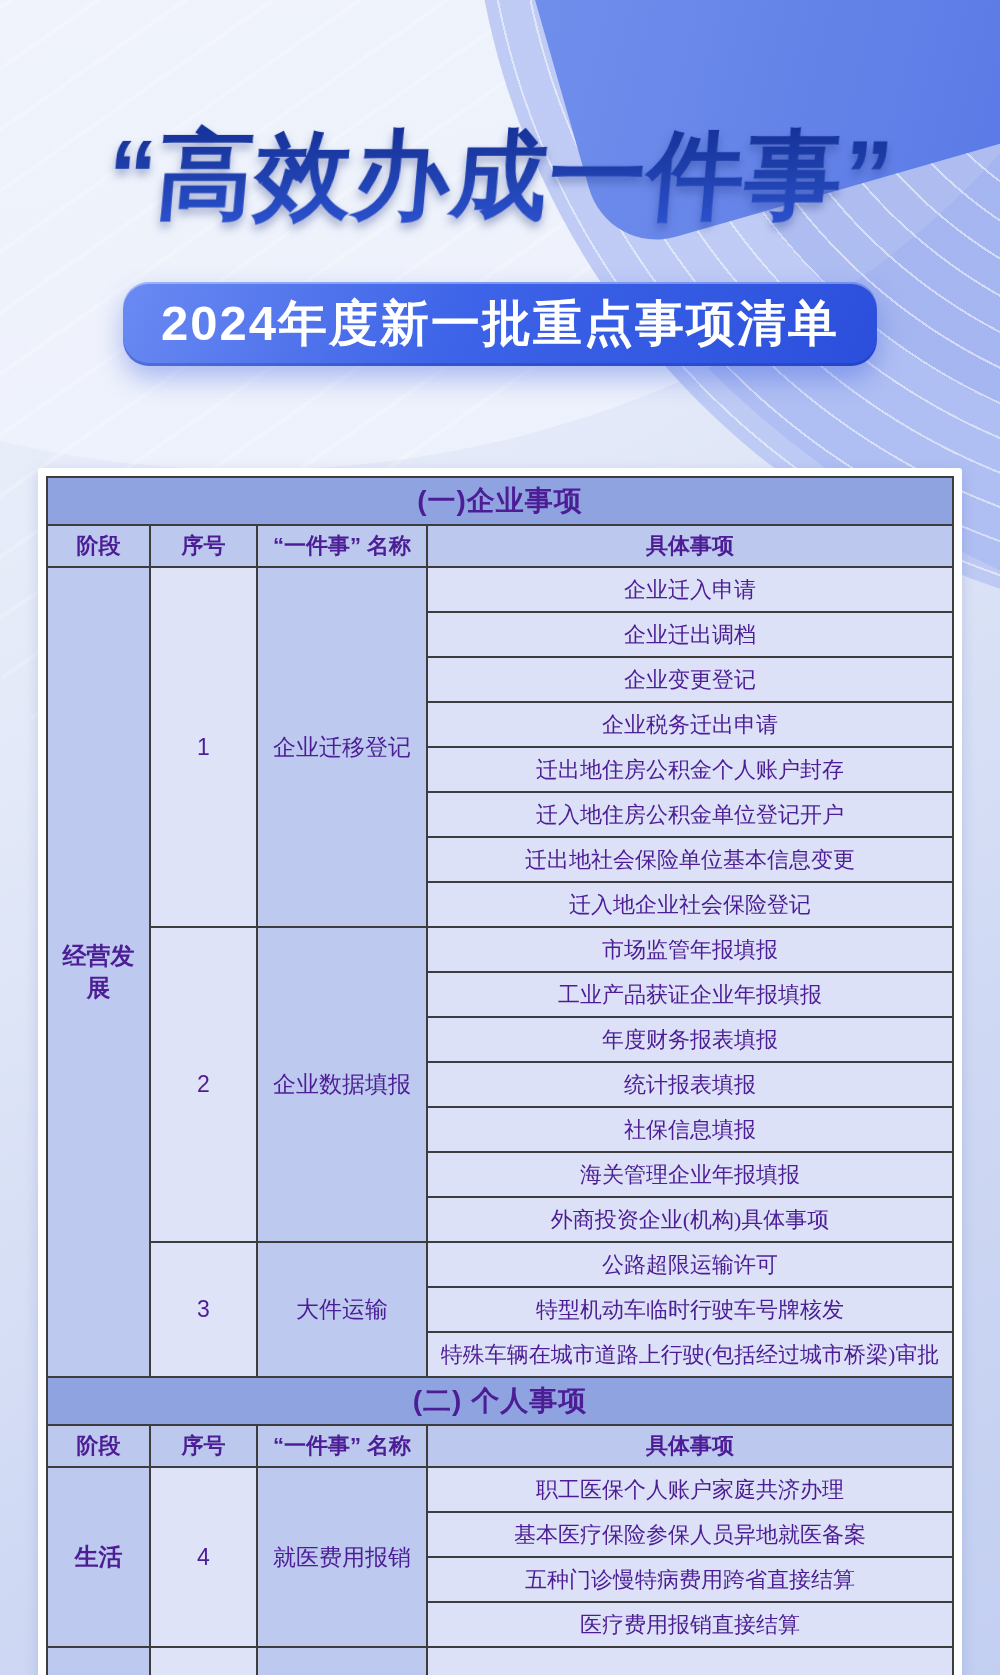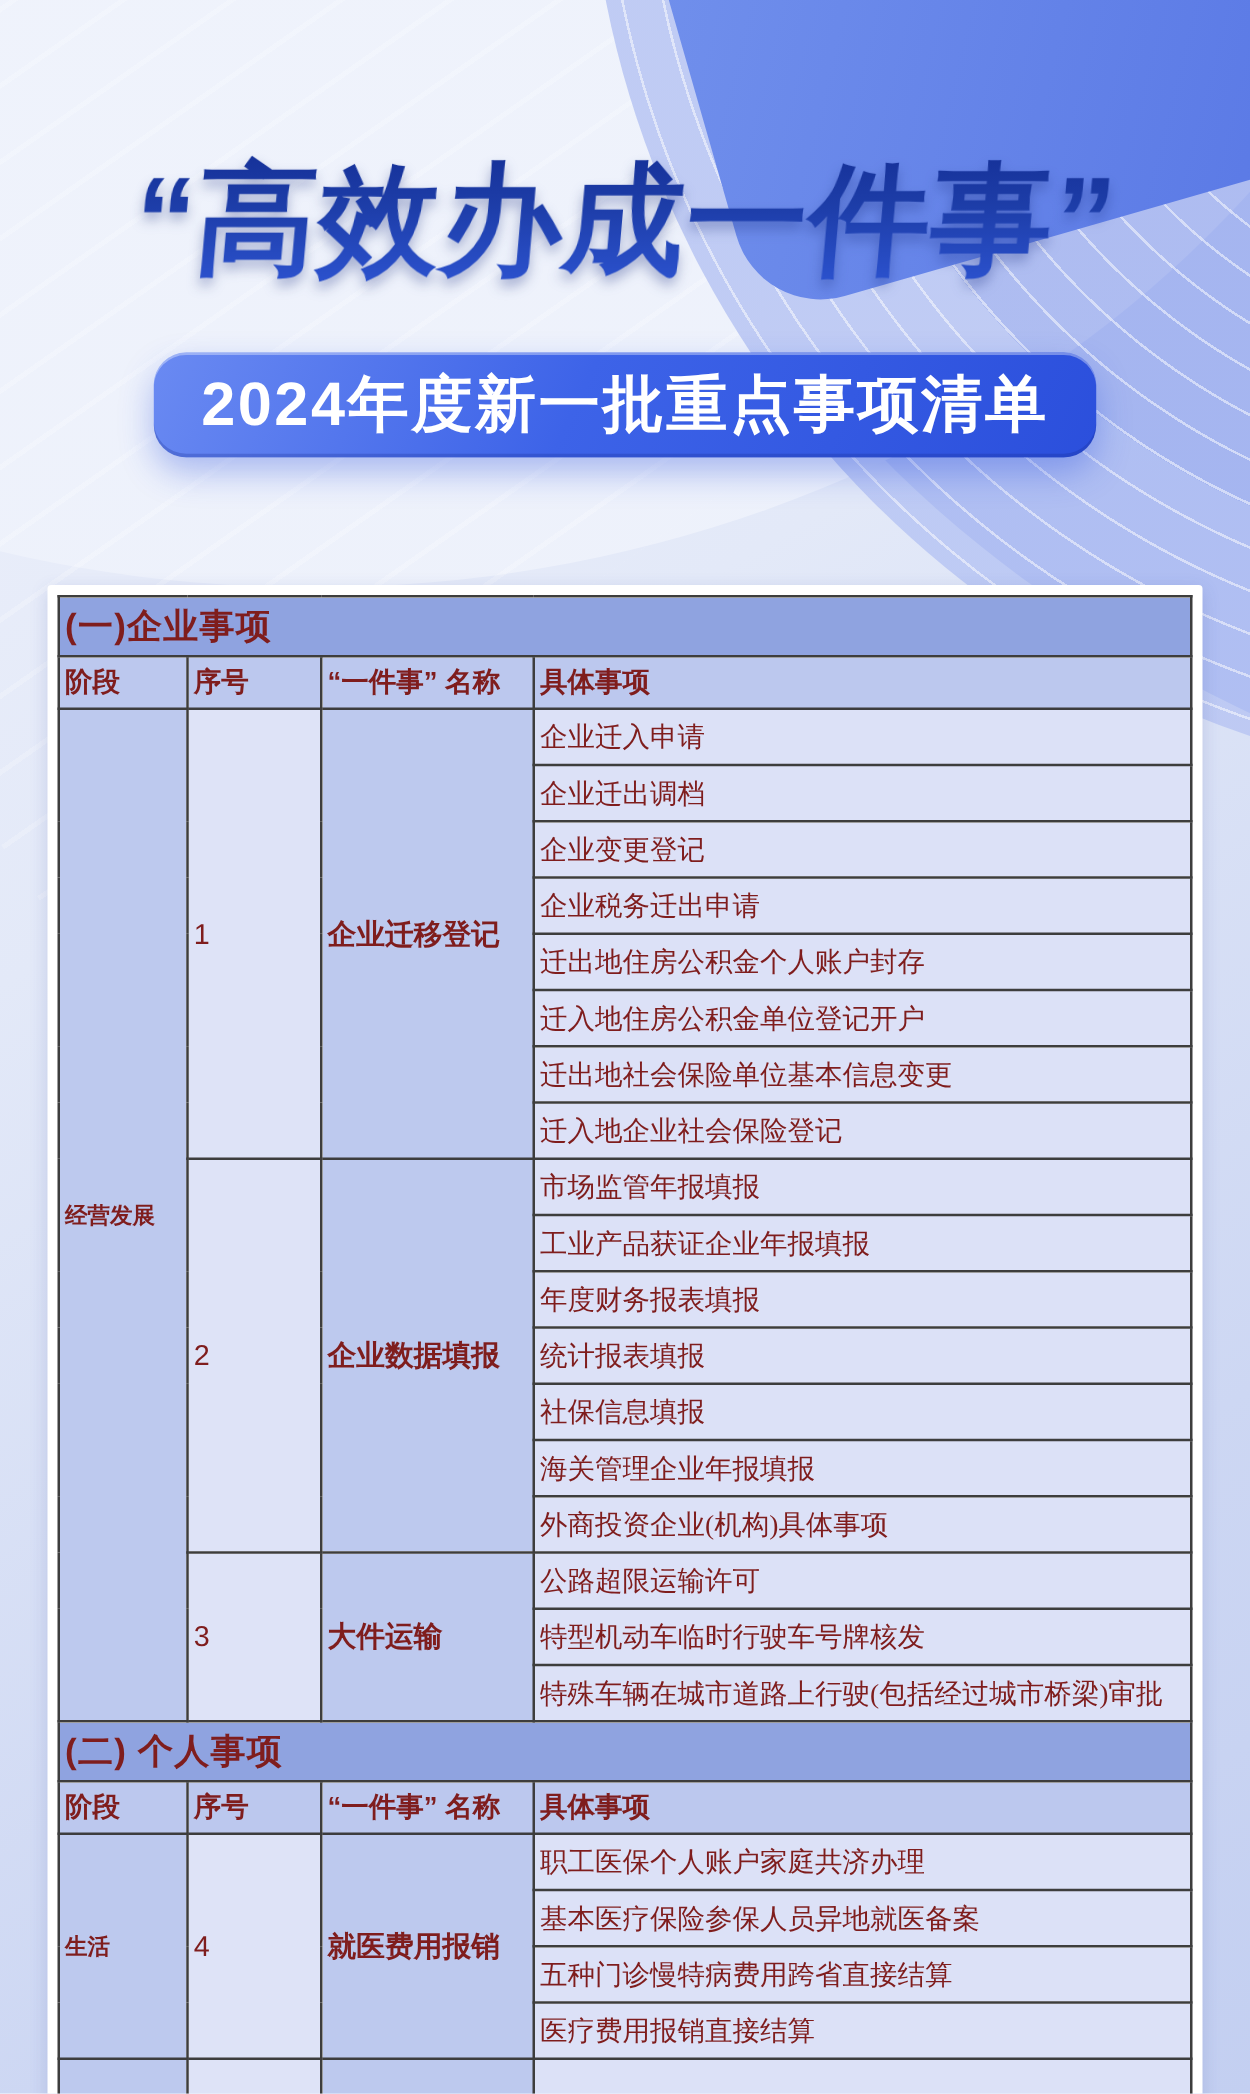--- a/index.html
+++ b/index.html
@@ -30,29 +30,29 @@
   .banner{position:absolute;top:282px;left:50%;transform:translateX(-50%);z-index:5;
         padding:9px 38px;border-radius:26px;white-space:nowrap;
         background:linear-gradient(115deg,#6a8af2 0%,#3d63e8 45%,#2b4fdc 100%);
         box-shadow:0 12px 26px rgba(43,79,220,.35),inset 0 2px 0 rgba(255,255,255,.35),inset 0 -3px 0 rgba(20,40,140,.25);
         color:#ffffff;font-size:49px;font-weight:900;letter-spacing:2px;}
   
   .table-wrap{position:absolute;left:38px;top:468px;width:924px;z-index:5;
         background:#ffffff;padding:8px;box-sizing:border-box;border-radius:3px;
         box-shadow:0 4px 14px rgba(60,80,160,.18);}
   table.matters{width:100%;border-collapse:collapse;table-layout:fixed;}
-  table.matters td{border:2px solid #3d3d3d;text-align:left;vertical-align:middle;
-        color:#7f1d1d;padding:2px 4px;overflow:hidden;}
+  table.matters td{border:2px solid #3d3d3d;text-align:center;vertical-align:middle;
+        color:#4c1d95;padding:2px 4px;overflow:hidden;}
   col.c-stage{width:103px;} col.c-no{width:107px;} col.c-name{width:170px;}
   .row-section{height:48px;} .row-cols{height:42px;} .row-data{height:45px;} .row-stub{height:34px;}
   td.sec-title{background:#8fa3e0;font-size:28px;font-weight:700;letter-spacing:1px;}
   td.col-h{background:#bcc8ee;font-size:22px;font-weight:700;}
-  td.cell-stage{background:#bdc9ee;font-size:18px;font-weight:700;margin-left:39px;}
+  td.cell-stage{background:#bdc9ee;font-size:24px;font-weight:700;margin-left:39px;}
   td.cell-no{background:#dee3f7;font-size:23px;}
-  td.cell-name{background:#bdc9ee;font-size:23px;font-weight:bold;}
+  td.cell-name{background:#bdc9ee;font-size:23px;}
   td.cell-item{background:#dce1f7;font-size:22px;font-family:Liberation Serif, serif;}
   .row-stub td{border-bottom:none;}
 </style>
 </head>
 <body>
 
 <div class="page">
   <div class="deco deco-blue"></div>
   <div class="deco deco-white"></div>
   <div class="deco deco-stripes"></div>

